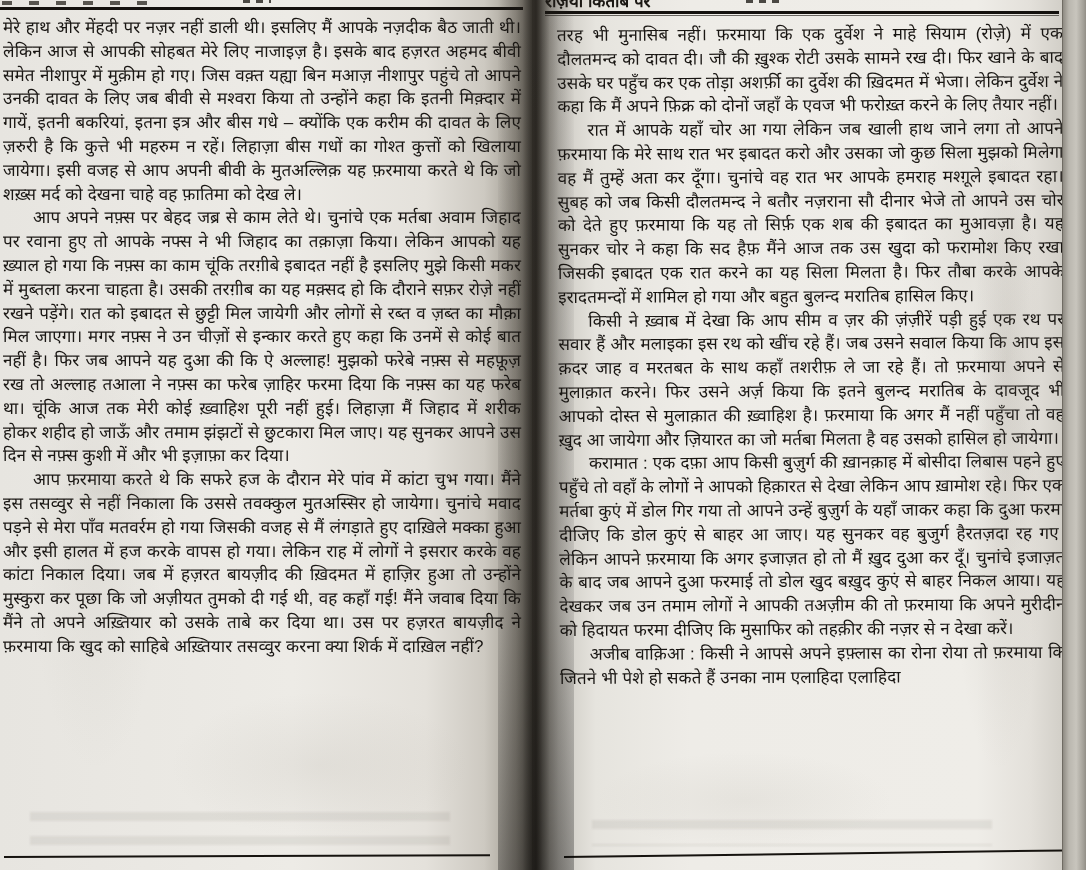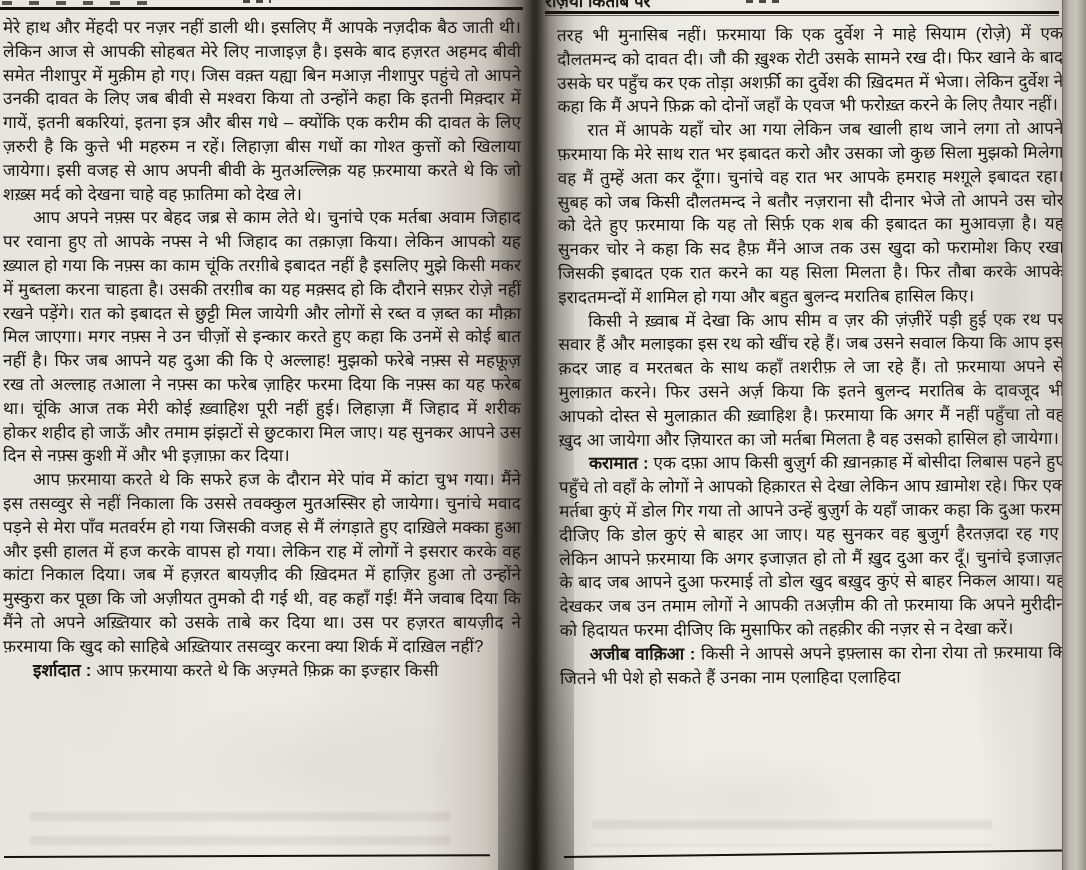--- a/index.html
+++ b/index.html
@@ -49,21 +49,21 @@
     font-size: 17px;
     line-height: 23.8px;
     text-align: justify;
     letter-spacing: .1px;
   }
   .page-left  .body-text { left: 3px;  top: 16px; width: 518px; }
   .page-right .body-text { left: 25px; top: 24px; width: 506px; transform: rotate(-0.25deg); transform-origin: left top; }
 
   .para { margin: 0; }
   .para.indent { text-indent: 30px; }
-  .lead { font-weight: bold; }
+  .lead { font-weight: normal; }
 
   .top-rule-left {
     position: absolute; left: 0; top: 7px; width: 523px; height: 2.5px;
     background: #14110e;
   }
   .top-rule-right {
     position: absolute; left: 13px; top: 11px; width: 514px; height: 6px;
     background: linear-gradient(180deg, #14110e 0 3px, transparent 3px 4.2px, rgba(35,31,26,.65) 4.2px 5.4px, transparent 5.4px);
   }
 
@@ -103,21 +103,20 @@
 
   <section class="page page-left">
     <div class="frag-left"></div>
     <div class="pn-frag pn-left"></div>
     <div class="top-rule-left"></div>
 
     <div class="body-text">
       <p class="para"><span>मेरे हाथ और मेंहदी पर नज़र नहीं डाली थी। इसलिए मैं आपके नज़दीक बैठ जाती थी। लेकिन आज से आपकी सोहबत मेरे लिए नाजाइज़ है। इसके बाद हज़रत अहमद बीवी समेत नीशापुर में मुक़ीम हो गए। जिस वक़्त यह्या बिन मआज़ नीशापुर पहुंचे तो आपने उनकी दावत के लिए जब बीवी से मश्वरा किया तो उन्होंने कहा कि इतनी मिक़्दार में गायें, इतनी बकरियां, इतना इत्र और बीस गधे – क्योंकि एक करीम की दावत के लिए ज़रुरी है कि कुत्ते भी महरुम न रहें। लिहाज़ा बीस गधों का गोश्त कुत्तों को खिलाया जायेगा। इसी वजह से आप अपनी बीवी के मुतअल्लिक़ यह फ़रमाया करते थे कि जो शख़्स मर्द को देखना चाहे वह फ़ातिमा को देख ले।</span></p>
       <p class="para indent"><span>आप अपने नफ़्स पर बेहद जब्र से काम लेते थे। चुनांचे एक मर्तबा अवाम जिहाद पर रवाना हुए तो आपके नफ्स ने भी जिहाद का तक़ाज़ा किया। लेकिन आपको यह ख़्याल हो गया कि नफ़्स का काम चूंकि तरग़ीबे इबादत नहीं है  इसलिए मुझे किसी मकर में मुब्तला करना चाहता है। उसकी तरग़ीब का यह मक़्सद हो कि दौराने सफ़र रोज़े नहीं रखने पड़ेंगे। रात को इबादत से छुट्टी मिल जायेगी और लोगों से रब्त व ज़ब्त का मौक़ा मिल जाएगा। मगर नफ़्स ने उन चीज़ों से इन्कार करते हुए कहा कि उनमें से कोई बात नहीं है। फिर जब आपने यह दुआ की कि ऐ अल्लाह! मुझको फरेबे नफ़्स से महफ़ूज़ रख तो अल्लाह तआला ने नफ़्स का फरेब ज़ाहिर फरमा दिया कि नफ़्स का यह फरेब था। चूंकि आज तक मेरी कोई ख़्वाहिश पूरी नहीं हुई। लिहाज़ा मैं जिहाद में शरीक होकर शहीद हो जाऊँ और तमाम झंझटों से छुटकारा मिल जाए। यह सुनकर आपने उस दिन से नफ़्स कुशी में और भी इज़ाफ़ा कर दिया।</span></p>
       <p class="para indent"><span>आप फ़रमाया करते थे कि सफरे हज के दौरान मेरे पांव में कांटा चुभ गया। मैंने इस तसव्वुर से नहीं निकाला कि उससे तवक्कुल मुतअस्सिर हो जायेगा। चुनांचे मवाद पड़ने से मेरा पाँव मतवर्रम हो गया जिसकी वजह से मैं लंगड़ाते हुए दाख़िले मक्का हुआ और इसी हालत में हज करके वापस हो गया। लेकिन राह में लोगों ने इसरार करके वह कांटा निकाल दिया। जब में हज़रत बायज़ीद की ख़िदमत में हाज़िर हुआ तो उन्होंने मुस्कुरा कर पूछा कि जो अज़ीयत तुमको दी गई थी, वह कहाँ गई! मैंने जवाब दिया कि मैंने तो अपने अख़्तियार को उसके ताबे कर दिया था। उस पर हज़रत बायज़ीद ने फ़रमाया कि खुद को साहिबे अख़्तियार तसव्वुर करना क्या शिर्क में दाख़िल नहीं?</span></p>
-      <p class="para indent"><b class="lead">इर्शादात :</b><span> आप फ़रमाया करते थे कि अज़्मते फ़िक्र का इज्हार किसी</span></p>
     </div>
 
     <div class="ghost" style="left:30px; top:812px; width:420px; height:34px;"></div>
     <div class="smudge" style="left:60px; top:470px; width:120px; height:40px; background:radial-gradient(closest-side, rgba(120,114,104,.14), transparent);"></div>
     <div class="foot-rule fr-left"></div>
   </section>
 
   <section class="page page-right">
     <div class="run-head-clip">
       <span class="run-head-text">रज़िया किताब पर</span>

